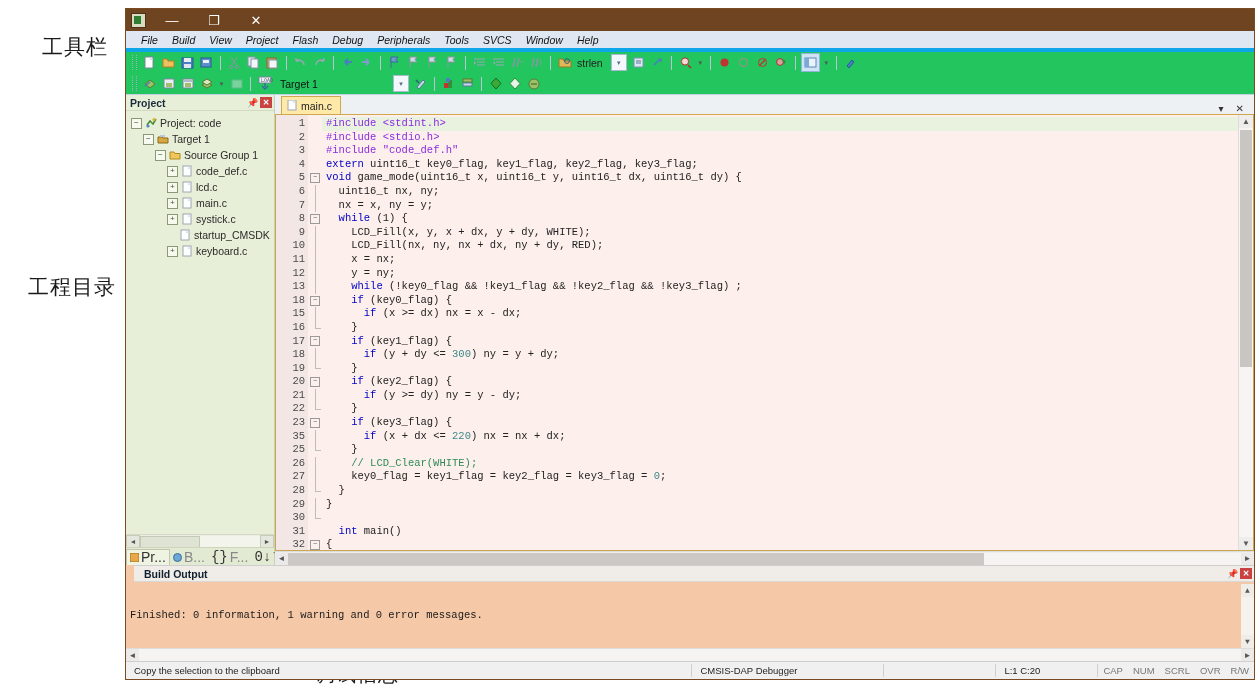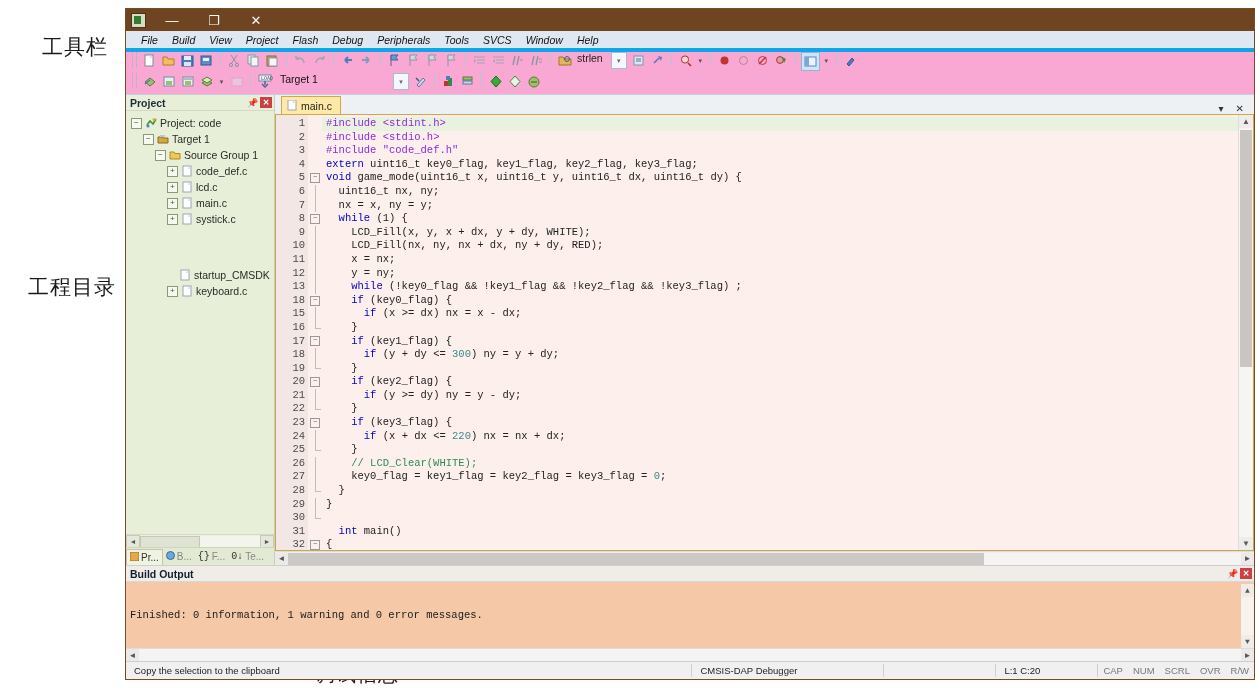--- a/index.html
+++ b/index.html
@@ -55,21 +55,21 @@
     font-size:13px;color:#ffffff;flex:0 0 auto;
   }
   
   #menubar{
     height:17px;background:#dfe8f2;display:flex;align-items:center;
     padding-left:8px;flex:0 0 auto;border-bottom:4px solid #0ea5e9;font-style:italic;
   }
   #menubar .mi{font-size:10.5px;color:#111;padding:0 7px;white-space:nowrap;}
   
   .toolbar{
-    background:#f9a8d4;display:flex;align-items:flex-start;
+    background:#22c55e;display:flex;align-items:center;
     height:21px;flex:0 0 auto;padding-left:3px;
   }
   .tb-sep{width:1px;height:14px;background:#b6c4d4;margin:0 4px;}
   .tb-grip{width:3px;height:15px;border-left:1px dotted #9fb0c4;border-right:1px dotted #9fb0c4;margin:0 3px;}
   .tbi{
     width:17px;height:17px;margin:0 1px;position:relative;
     display:flex;align-items:center;justify-content:center;
     font-size:10px;line-height:1;color:#3a4a5c;
   }
   .tbi svg{display:block;}
@@ -109,21 +109,21 @@
   .tbox{
     width:9px;height:9px;border:1px solid #8a9a78;background:#f6f9ee;
     font-size:8px;line-height:7px;text-align:center;color:#44553a;
     margin-right:3px;flex:0 0 auto;font-family:"Liberation Mono",monospace;
   }
   .tbox.none{border:none;background:transparent;}
   .ticon{width:12px;height:12px;margin-right:3px;flex:0 0 auto;}
   .tlabel{overflow:hidden;}
   #project-tabs{
     height:17px;flex:0 0 auto;display:flex;align-items:center;
-    background:#e3ead3;border-top:1px solid #cdd5bb;font-size:10px;color:#333;
+    background:#e3ead3;border-top:1px solid #cdd5bb;font-size:14px;color:#333;
   }
   .ptab{display:flex;align-items:center;padding:0 3px;height:15px;white-space:nowrap;}
   .ptab.active{background:#eef3e2;border:1px solid #bfc8ad;border-bottom:none;}
   #proj-hscroll{height:12px;background:#eceee4;border-top:1px solid #d5dac6;display:flex;align-items:center;flex:0 0 auto;}
   .hs-arrow{width:12px;height:11px;background:#e4e7db;border:1px solid #c6ccb8;font-size:7px;display:flex;align-items:center;justify-content:center;color:#555;}
   .hs-track{flex:1 1 auto;height:11px;background:#f3f5ec;}
   .hs-thumb{width:58px;height:11px;background:#dfe3d4;border:1px solid #c2c9b4;}
 
   
   #editor-area{flex:1 1 auto;display:flex;flex-direction:column;min-width:0;background:#f4f6f8;}
@@ -177,22 +177,22 @@
   .vs-thumb{position:absolute;left:1px;right:1px;top:2px;height:58%;background:#c8c5c2;}
   #code-hscroll{height:13px;flex:0 0 auto;display:flex;align-items:center;background:#f0eeec;border-top:1px solid #ddd;}
   .chs-arrow{width:13px;height:12px;display:flex;align-items:center;justify-content:center;font-size:8px;color:#555;background:#eceae8;}
   .chs-track{flex:1 1 auto;height:12px;background:#f6f4f2;position:relative;}
   .chs-thumb{position:absolute;left:0;top:0;height:12px;width:73%;background:#cbc8c5;}
 
   
   #build-panel{flex:0 0 auto;display:flex;flex-direction:column;background:#f5c9a8;}
   #build-header{
     height:15px;background:#f0ece8;display:flex;align-items:center;
-    font-size:10.5px;font-weight:bold;color:#102030;padding-left:4px;
-    border-top:1px solid #cfcfcf;border-bottom:1px solid #d8d8d8;
+    font-size:10.5px;font-weight:bold;color:#102030;padding-left:10px;
+    border-top:1px solid #cfcfcf;border-bottom:1px solid #d8d8d8;margin-left:8px;
   }
   #build-header .sp{flex:1 1 auto;}
   #build-body{
     height:64px;background:#f5c9a8;color:#1a1a1a;
     font-family:"Liberation Mono", monospace;font-size:10.5px;
     padding:2px 0 0 4px;white-space:pre;overflow:hidden;
     display:flex;
   }
   #build-lines{flex:1 1 auto;}
   .bl{height:14px;line-height:14px;}
@@ -588,21 +588,21 @@
           <span class="tbox">+</span>
           <span class="ticon">
             <svg width="12" height="12">
                 <rect x="2" y="1" width="8" height="10" fill="#fff" stroke="#9aa6b4"></rect>
                 <path d="M7 1 L10 4 L7 4 Z" fill="#d8e0e8"></path>
               </svg>
           </span>
           <span class="tlabel">systick.c</span>
         </div>
 
-        <div class="trow" style="padding-left:41px;margin-top:40px;">
+        <div class="trow" style="padding-left:41px;">
           <span class="tbox none"></span>
           <span class="ticon">
             <svg width="12" height="12">
                 <rect x="2" y="1" width="8" height="10" fill="#fff" stroke="#9aa6b4"></rect>
                 <path d="M7 1 L10 4 L7 4 Z" fill="#d8e0e8"></path>
               </svg>
           </span>
           <span class="tlabel">startup_CMSDK</span>
         </div>
 
@@ -686,21 +686,21 @@
               <div class="gl">18</div>
               <div class="gl">15</div>
               <div class="gl">16</div>
               <div class="gl">17</div>
               <div class="gl">18</div>
               <div class="gl">19</div>
               <div class="gl">20</div>
               <div class="gl">21</div>
               <div class="gl">22</div>
               <div class="gl">23</div>
-              <div class="gl">24</div>
+              <div class="gl">35</div>
               <div class="gl">25</div>
               <div class="gl">26</div>
               <div class="gl">27</div>
               <div class="gl">28</div>
               <div class="gl">29</div>
               <div class="gl">30</div>
               <div class="gl">31</div>
               <div class="gl">32</div>
               <div class="gl">33</div>
             </div>

